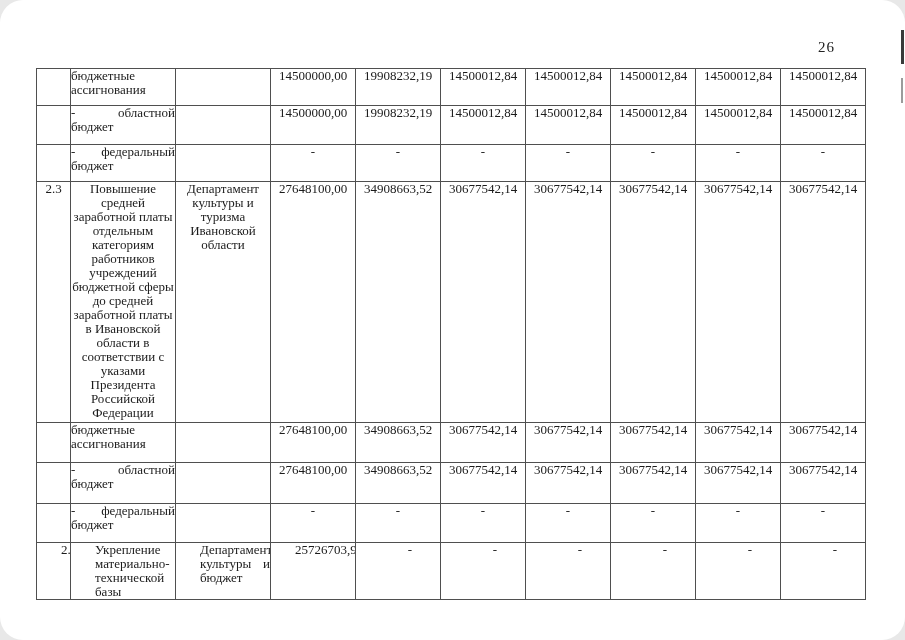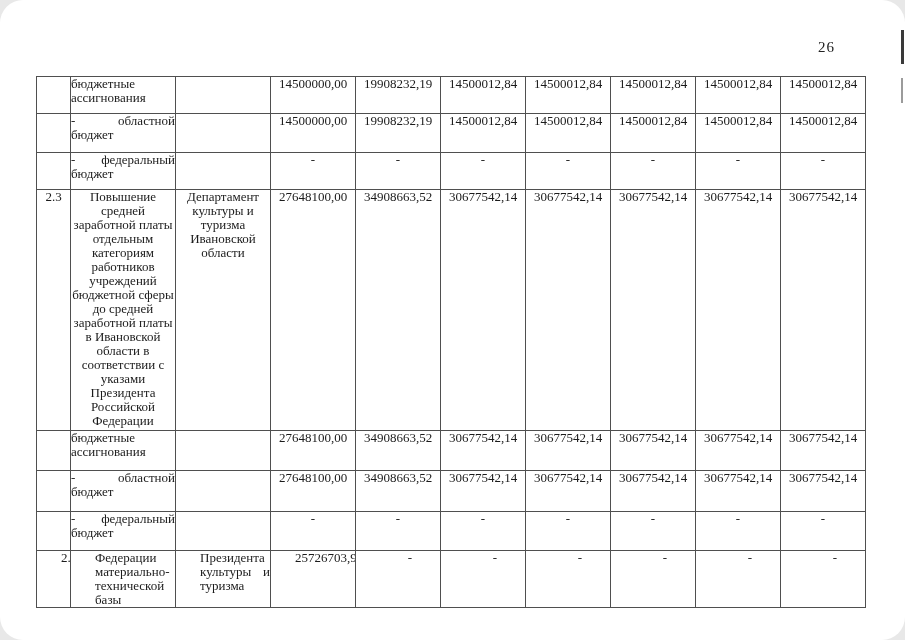--- a/index.html
+++ b/index.html
@@ -14,21 +14,21 @@
   }
   .page-number{
     position:absolute;
     top:39px;left:818px;
     font-size:15px;
     letter-spacing:1px;
     color:#222;
   }
   .table-wrap{
     position:absolute;
-    left:36px;top:76px;
+    left:36px;top:68px;
   }
   table.budget{
     border-collapse:collapse;
     table-layout:fixed;
     width:829px;
     font-size:13px;
     line-height:14px;
   }
   table.budget td{
     border:1px solid #4f4f4f;
@@ -159,22 +159,22 @@
             <td class="value">-</td>
             <td class="value">-</td>
             <td class="value">-</td>
             <td class="value">-</td>
             <td class="value">-</td>
             <td class="value">-</td>
             <td class="value">-</td>
           </tr>
           <tr class="r7">
             <td class="num">2.4</td>
-            <td class="name">Федерации материально-технической базы</td>
-            <td class="executor">Президента культуры и туризма</td>
+            <td class="name">Укрепление материально-технической базы</td>
+            <td class="executor">Департамент культуры и бюджет</td>
             <td class="value">25726703,99</td>
             <td class="value">-</td>
             <td class="value">-</td>
             <td class="value">-</td>
             <td class="value">-</td>
             <td class="value">-</td>
             <td class="value">-</td>
           </tr>
         </tbody>
     </table>

